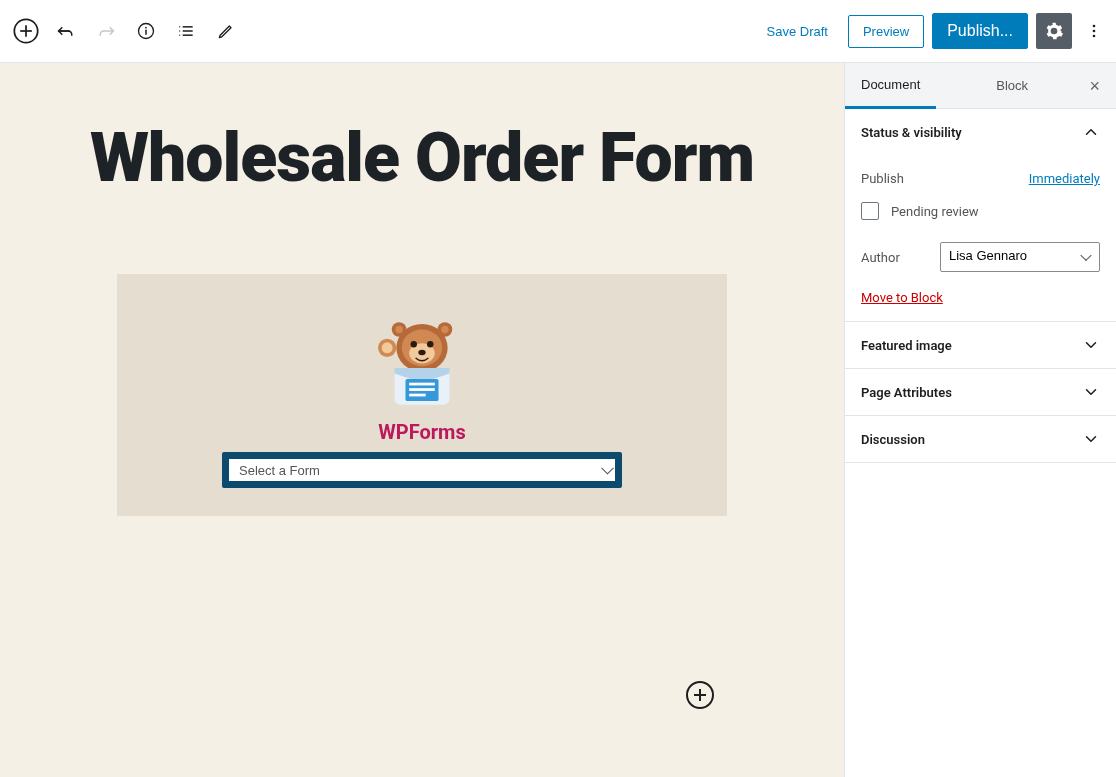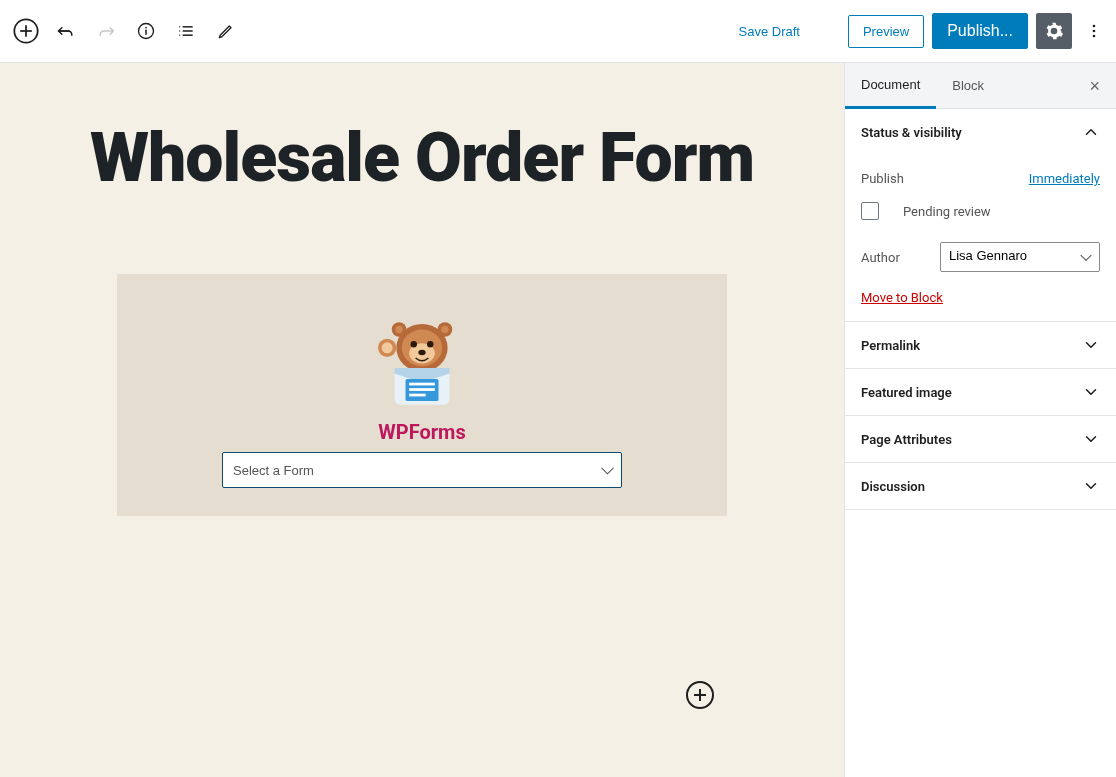--- a/index.html
+++ b/index.html
@@ -5,54 +5,54 @@
 * { box-sizing: border-box; margin: 0; padding: 0; }
 body { font-family: -apple-system, BlinkMacSystemFont, "Segoe UI", Roboto, sans-serif; font-size: 13px; color: #1e1e1e; background: #fff; width: 1116px; height: 777px; overflow: hidden; }
 .topbar { height: 63px; border-bottom: 1px solid #e2e4e7; display: flex; align-items: center; padding: 0 8px; justify-content: space-between; }
 .topbar-left { display: flex; align-items: center; gap: 4px; }
 .topbar-right { display: flex; align-items: center; gap: 8px; }
 .icon-btn { width: 36px; height: 36px; display: flex; align-items: center; justify-content: center; background: transparent; border: none; cursor: pointer; color: #1e1e1e; border-radius: 2px; }
 .icon-btn.disabled { color: #c7c7c7; }
 .icon-btn svg { width: 20px; height: 20px; }
 .add-btn svg { width: 28px; height: 28px; }
 .link-btn { background: transparent; border: none; color: #007cba; font-size: 13px; cursor: pointer; padding: 8px 12px; }
-.btn-outline { background: #fff; border: 1px solid #007cba; color: #007cba; font-size: 13px; padding: 8px 14px; cursor: pointer; border-radius: 2px; margin-left: 28px; }
+.btn-outline { background: #fff; border: 1px solid #007cba; color: #007cba; font-size: 13px; padding: 8px 14px; cursor: pointer; border-radius: 2px; }
 .btn-primary { background: #007cba; border: 1px solid #007cba; color: #fff; font-size: 16px; padding: 8px 14px; cursor: pointer; border-radius: 2px; }
 .settings-btn { width: 36px; height: 36px; background: #555d66; color: #fff; display: flex; align-items: center; justify-content: center; border: none; cursor: pointer; border-radius: 2px; }
 .more-btn { width: 28px; height: 36px; display: flex; align-items: center; justify-content: center; background: transparent; border: none; cursor: pointer; color: #1e1e1e; }
 .main { display: flex; height: 721px; }
 .editor-wrap { flex: 1; position: relative; overflow: auto; }
 .editor { background: #f5f0e5; min-height: 100%; padding: 60px 40px; position: relative; }
 .page-title { font-size: 68px; font-weight: 900; text-align: center; color: #1d2226; line-height: 1.05; margin-bottom: 80px; letter-spacing: -1px; }
 .block { background: #e4ddd0; max-width: 610px; margin: 0 auto; padding: 28px 20px 28px; text-align: center; }
 .mascot { width: 110px; height: 110px; margin: 0 auto 8px; position: relative; }
 .mascot svg { width: 100%; height: 100%; }
 .block-label { font-size: 20px; font-weight: 700; color: #be185d; margin-bottom: 8px; }
 .form-select { width: 400px; max-width: 100%; margin: 0 auto; position: relative; }
-.form-select select { width: 100%; height: 36px; border: 1px solid #0c4a6e; background: #fff; padding: 0 30px 0 10px; font-size: 13px; color: #555; appearance: none; border-radius: 2px; }
+.form-select select { width: 100%; height: 36px; border: 7px solid #0c4a6e; background: #fff; padding: 0 30px 0 10px; font-size: 13px; color: #555; appearance: none; border-radius: 2px; }
 .form-select::after { content: ''; position: absolute; right: 10px; top: 50%; width: 8px; height: 8px; border-right: 1.5px solid #555; border-bottom: 1.5px solid #555; transform: translateY(-70%) rotate(45deg); pointer-events: none; }
 .add-block-btn { position: absolute; right: 130px; top: 618px; width: 28px; height: 28px; border: 2px solid #1e1e1e; border-radius: 50%; background: transparent; display: flex; align-items: center; justify-content: center; cursor: pointer; }
 .add-block-btn::before, .add-block-btn::after { content: ''; position: absolute; background: #1e1e1e; }
 .add-block-btn::before { width: 12px; height: 2px; }
 .add-block-btn::after { width: 2px; height: 12px; }
 .scroll-arrow { position: absolute; right: 6px; top: 6px; width: 10px; height: 10px; }
 .scroll-arrow::before { content: '▲'; font-size: 9px; color: #666; }
 .scrollbar-track { position: absolute; right: 0; top: 0; width: 12px; height: 100%; background: #f0f0f0; }
 .scrollbar-thumb { position: absolute; top: 18px; right: 2px; width: 8px; height: 440px; background: #b8b8b8; border-radius: 4px; }
 .sidebar { width: 272px; border-left: 1px solid #e2e4e7; display: flex; flex-direction: column; background: #fff; }
-.tabs { display: flex; align-items: center; border-bottom: 1px solid #e2e4e7; background: #f3f4f5; position: relative; }
+.tabs { display: flex; align-items: center; border-bottom: 1px solid #e2e4e7; background: #f3f4f5; position: relative; gap: 44px; }
 .tab { padding: 14px 16px; font-size: 13px; color: #555; cursor: pointer; border: none; background: transparent; }
 .tab.active { color: #1e1e1e; font-weight: 500; border-bottom: 3px solid #007cba; margin-bottom: -1px; }
 .tab-close { position: absolute; right: 8px; top: 50%; transform: translateY(-50%); background: transparent; border: none; font-size: 18px; color: #666; cursor: pointer; padding: 4px 8px; }
 .panel-section { border-bottom: 1px solid #e2e4e7; }
 .panel-header { display: flex; justify-content: space-between; align-items: center; padding: 14px 16px; cursor: pointer; font-weight: 600; font-size: 13px; }
 .panel-body { padding: 8px 16px 16px; }
 .field-row { display: flex; justify-content: space-between; align-items: center; padding: 8px 0; font-size: 13px; color: #555; }
 .field-link { color: #007cba; text-decoration: underline; cursor: pointer; }
-.chk-row { display: flex; align-items: center; gap: 24px; padding: 8px 0 14px; font-size: 13px; color: #555; }
+.chk-row { display: flex; align-items: center; gap: 12px; padding: 8px 0 14px; font-size: 13px; color: #555; }
 .chk { width: 18px; height: 18px; border: 1.5px solid #6c7781; border-radius: 2px; }
 .author-select { position: relative; }
 .author-select select { width: 160px; height: 30px; border: 1px solid #8a8a8a; padding: 0 26px 4px 8px; font-size: 13px; appearance: none; border-radius: 2px; background: #fff; }
 .author-select::after { content: ''; position: absolute; right: 10px; top: 50%; width: 7px; height: 7px; border-right: 1.5px solid #555; border-bottom: 1.5px solid #555; transform: translateY(-70%) rotate(45deg); pointer-events: none; }
 .trash-link { color: #cc0000; text-decoration: underline; font-size: 13px; cursor: pointer; display: inline-block; margin-top: 10px; }
 .chev { width: 18px; height: 18px; display: inline-flex; align-items: center; justify-content: center; }
 .chev svg { width: 18px; height: 18px; }
 </style>
 </head>
 <body>
@@ -192,57 +192,47 @@
           <div class="author-select">
             <select>
               <option>Lisa Gennaro</option>
             </select>
           </div>
         </div>
         <a class="trash-link">Move to Block</a>
       </div>
     </div>
 
-    <div class="panel-section">
-      <div class="panel-header">
-        <span>Permalink</span>
+
+    <div class="panel-section">
+      <div class="panel-header">
+        <span>Featured image</span>
         <span class="chev">
             <svg viewBox="0 0 24 24">
               <path d="M6 9l6 6 6-6" fill="none" stroke="currentColor" stroke-width="2" stroke-linecap="round" stroke-linejoin="round"></path>
             </svg>
           </span>
       </div>
     </div>
 
     <div class="panel-section">
       <div class="panel-header">
-        <span>Featured image</span>
+        <span>Page Attributes</span>
         <span class="chev">
             <svg viewBox="0 0 24 24">
               <path d="M6 9l6 6 6-6" fill="none" stroke="currentColor" stroke-width="2" stroke-linecap="round" stroke-linejoin="round"></path>
             </svg>
           </span>
       </div>
     </div>
 
     <div class="panel-section">
       <div class="panel-header">
-        <span>Page Attributes</span>
+        <span>Discussion</span>
         <span class="chev">
             <svg viewBox="0 0 24 24">
               <path d="M6 9l6 6 6-6" fill="none" stroke="currentColor" stroke-width="2" stroke-linecap="round" stroke-linejoin="round"></path>
             </svg>
           </span>
       </div>
     </div>
-
-    <div class="panel-section">
-      <div class="panel-header">
-        <span>Discussion</span>
-        <span class="chev">
-            <svg viewBox="0 0 24 24">
-              <path d="M6 9l6 6 6-6" fill="none" stroke="currentColor" stroke-width="2" stroke-linecap="round" stroke-linejoin="round"></path>
-            </svg>
-          </span>
-      </div>
-    </div>
   </div>
 </div>
 
 </body></html>

